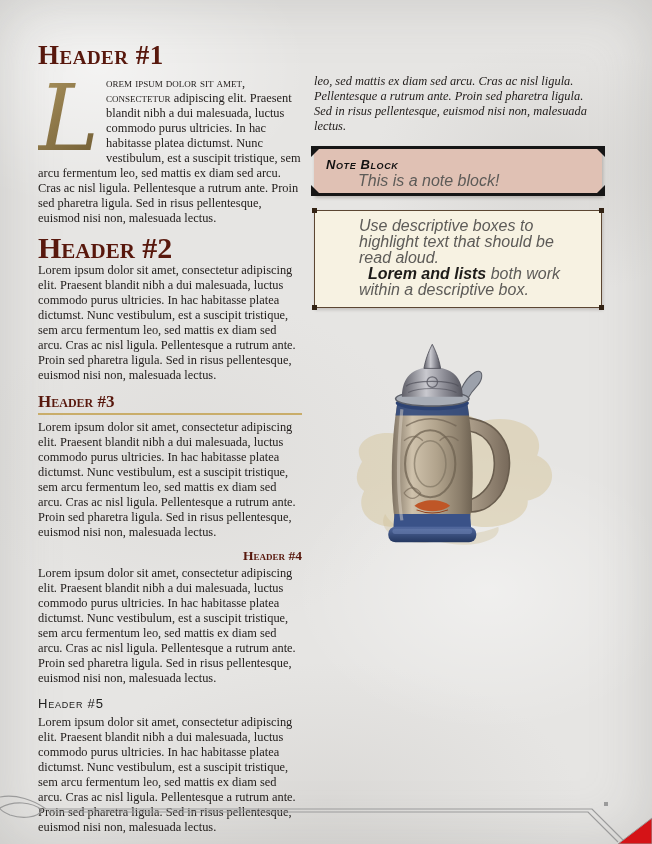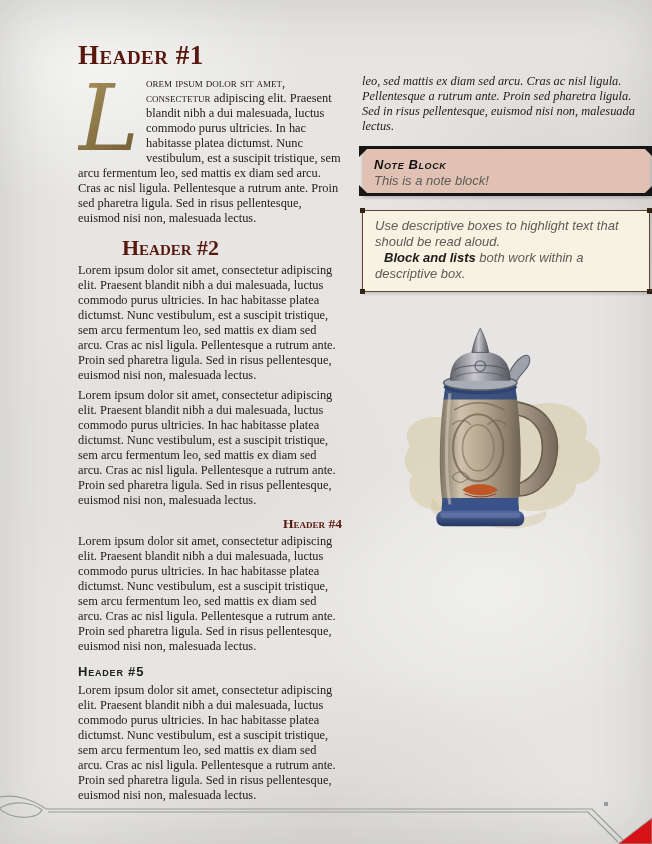--- a/index.html
+++ b/index.html
@@ -9,38 +9,38 @@
     background-image:
       radial-gradient(ellipse 300px 200px at 15% 8%, rgba(255,255,255,.55), rgba(255,255,255,0) 70%),
       radial-gradient(ellipse 260px 180px at 85% 20%, rgba(205,203,200,.5), rgba(205,203,200,0) 70%),
       radial-gradient(ellipse 320px 240px at 30% 55%, rgba(214,212,209,.45), rgba(214,212,209,0) 70%),
       radial-gradient(ellipse 280px 200px at 75% 70%, rgba(255,255,255,.4), rgba(255,255,255,0) 70%),
       radial-gradient(ellipse 360px 200px at 50% 95%, rgba(208,206,203,.5), rgba(208,206,203,0) 70%);
     box-shadow:inset 0 0 60px rgba(120,118,115,.25);
     font-family:"Liberation Serif","DejaVu Serif",serif;
     color:#25211f;
   }
-  .columns{display:flex;padding:40px 27px 0 78px;gap:20px;}
+  .columns{display:flex;padding:40px 27px 0 38px;gap:12px;}
   .col-left{width:264px;flex:none;}
   .col-right{width:288px;flex:none;padding-top:34px;font-style:italic;}
 
   p.body{font-size:12.4px;line-height:15px;margin:0 0 5px 0;text-align:left;}
 
   h1.hb,h2.hb,h3.hb,h4.hb{
     font-family:"Liberation Serif","DejaVu Serif",serif;
     font-variant:small-caps;color:#58180d;font-weight:700;margin:0;
   }
   h1.hb{font-size:27px;line-height:30px;letter-spacing:.5px;margin-bottom:6px;}
-  h2.hb{font-size:22px;line-height:25px;margin-top:9px;margin-bottom:3px;margin-left:44px;}
+  h2.hb{font-size:30px;line-height:25px;margin-top:9px;margin-bottom:3px;}
   h3.hb{font-size:17px;line-height:20px;margin-top:9px;margin-bottom:5px;
         border-bottom:2px solid #c9ad6a;padding-bottom:1px;}
   h4.hb{font-size:13.5px;line-height:16px;margin-top:8px;margin-bottom:2px;text-align:right;}
   h5.hs{font-family:"Liberation Sans","DejaVu Sans",sans-serif;
         font-variant:small-caps;letter-spacing:.8px;color:#20201f;
-        font-size:13px;line-height:15px;font-weight:700;margin:10px 0 4px 0;}
+        font-size:13px;line-height:15px;font-weight:400;margin:10px 0 4px 0;}
 
   .dropcap{
     float:left;font-size:92px;line-height:78px;padding:4px 7px 0 0;
     font-family:"DejaVu Serif","Liberation Serif",serif;font-style:italic;
     background:linear-gradient(135deg,#a9925d 0%,#8d7748 45%,#6f5c33 100%);
     -webkit-background-clip:text;background-clip:text;color:transparent;
   }
   .smallcaps{font-variant:small-caps;}
 
   
@@ -56,21 +56,21 @@
   .tri.tr{top:2px;right:-3px;clip-path:polygon(0 0,100% 0,100% 100%);}
   .tri.bl{bottom:2px;left:-3px;clip-path:polygon(0 0,0 100%,100% 100%);}
   .tri.br{bottom:2px;right:-3px;clip-path:polygon(100% 0,100% 100%,0 100%);}
   .note-title,.desc-title{
     font-family:"Liberation Sans","DejaVu Sans",sans-serif;
     font-variant:small-caps;font-weight:700;font-size:13px;line-height:16px;
     letter-spacing:.6px;color:#121212;margin-top:3px;
   }
   .note-body,.desc-body{
     font-family:"Liberation Sans","DejaVu Sans",sans-serif;
-    font-size:13px;line-height:16px;color:#5d5b58;
+    font-size:16px;line-height:16px;color:#5d5b58;margin-left:32px;
   }
 
   
   .desc{
     position:relative;background:#f7f2e2;border:1px solid #5c4632;
     margin:14px 0 0 0;padding:7px 12px 9px 12px;
     box-shadow:1px 2px 3px rgba(60,50,45,.2);
   }
   .dot{position:absolute;width:5px;height:5px;background:#332314;}
   .dot.tl{top:-3px;left:-3px;} .dot.tr{top:-3px;right:-3px;}
@@ -89,20 +89,21 @@
   <div class="columns">
 
     <div class="col-left">
       <h1 class="hb">Header #1</h1>
 
       <p class="body"><span class="dropcap">L</span><span class="smallcaps">orem ipsum dolor sit amet, consectetur</span><span> adipiscing elit. Praesent blandit nibh a dui malesuada, luctus commodo purus ultricies. In hac habitasse platea dictumst. Nunc vestibulum, est a suscipit tristique, sem arcu fermentum leo, sed mattis ex diam sed arcu. Cras ac nisl ligula. Pellentesque a rutrum ante. Proin sed pharetra ligula. Sed in risus pellentesque, euismod nisi non, malesuada lectus.</span></p>
 
       <h2 class="hb">Header #2</h2>
       <p class="body">Lorem ipsum dolor sit amet, consectetur adipiscing elit. Praesent blandit nibh a dui malesuada, luctus commodo purus ultricies. In hac habitasse platea dictumst. Nunc vestibulum, est a suscipit tristique, sem arcu fermentum leo, sed mattis ex diam sed arcu. Cras ac nisl ligula. Pellentesque a rutrum ante. Proin sed pharetra ligula. Sed in risus pellentesque, euismod nisi non, malesuada lectus.</p>
 
+      <h3 class="hb">Header #3</h3>
       <p class="body">Lorem ipsum dolor sit amet, consectetur adipiscing elit. Praesent blandit nibh a dui malesuada, luctus commodo purus ultricies. In hac habitasse platea dictumst. Nunc vestibulum, est a suscipit tristique, sem arcu fermentum leo, sed mattis ex diam sed arcu. Cras ac nisl ligula. Pellentesque a rutrum ante. Proin sed pharetra ligula. Sed in risus pellentesque, euismod nisi non, malesuada lectus.</p>
 
       <h4 class="hb">Header #4</h4>
       <p class="body">Lorem ipsum dolor sit amet, consectetur adipiscing elit. Praesent blandit nibh a dui malesuada, luctus commodo purus ultricies. In hac habitasse platea dictumst. Nunc vestibulum, est a suscipit tristique, sem arcu fermentum leo, sed mattis ex diam sed arcu. Cras ac nisl ligula. Pellentesque a rutrum ante. Proin sed pharetra ligula. Sed in risus pellentesque, euismod nisi non, malesuada lectus.</p>
 
       <h5 class="hs">Header #5</h5>
       <p class="body">Lorem ipsum dolor sit amet, consectetur adipiscing elit. Praesent blandit nibh a dui malesuada, luctus commodo purus ultricies. In hac habitasse platea dictumst. Nunc vestibulum, est a suscipit tristique, sem arcu fermentum leo, sed mattis ex diam sed arcu. Cras ac nisl ligula. Pellentesque a rutrum ante. Proin sed pharetra ligula. Sed in risus pellentesque, euismod nisi non, malesuada lectus.</p>
 
     </div>
 
@@ -119,21 +120,21 @@
         <div class="note-title">Note Block</div>
         <div class="note-body">This is a note block!</div>
       </div>
 
       <div class="desc">
         <span class="dot tl"></span>
         <span class="dot tr"></span>
         <span class="dot bl"></span>
         <span class="dot br"></span>
         <div class="desc-body">Use descriptive boxes to highlight text that should be read aloud.</div>
-        <div class="desc-body indent"><b>Block and lists</b><span> both work within a descriptive box.</span></div>
+        <div class="desc-body indent"><b>Lorem and lists</b><span> both work within a descriptive box.</span></div>
       </div>
 
       <div class="stein-wrap">
         <svg width="252" height="218" viewBox="0 0 240 208">
           <defs>
             <linearGradient id="gBody" x1="0" y1="0" x2="1" y2="0">
               <stop offset="0" stop-color="#7d7161"></stop>
                 <stop offset="0.25" stop-color="#cfc2ac"></stop>
               <stop offset="0.55" stop-color="#b2a48d"></stop>
                 <stop offset="0.85" stop-color="#8a7d6a"></stop>

